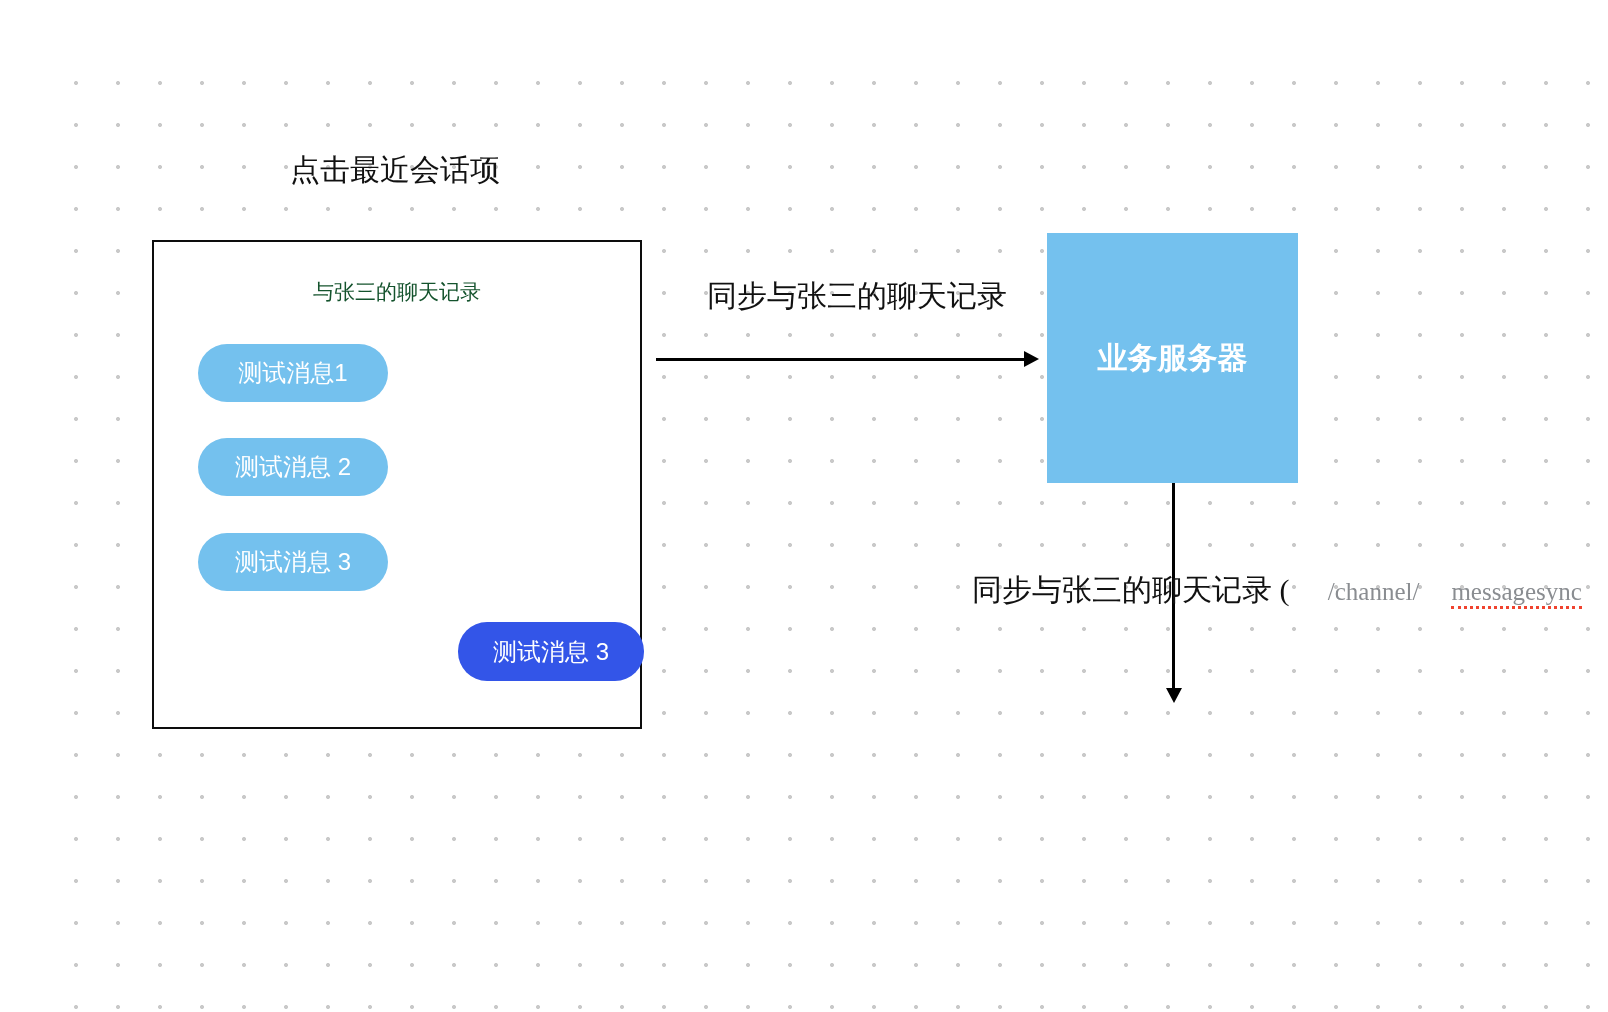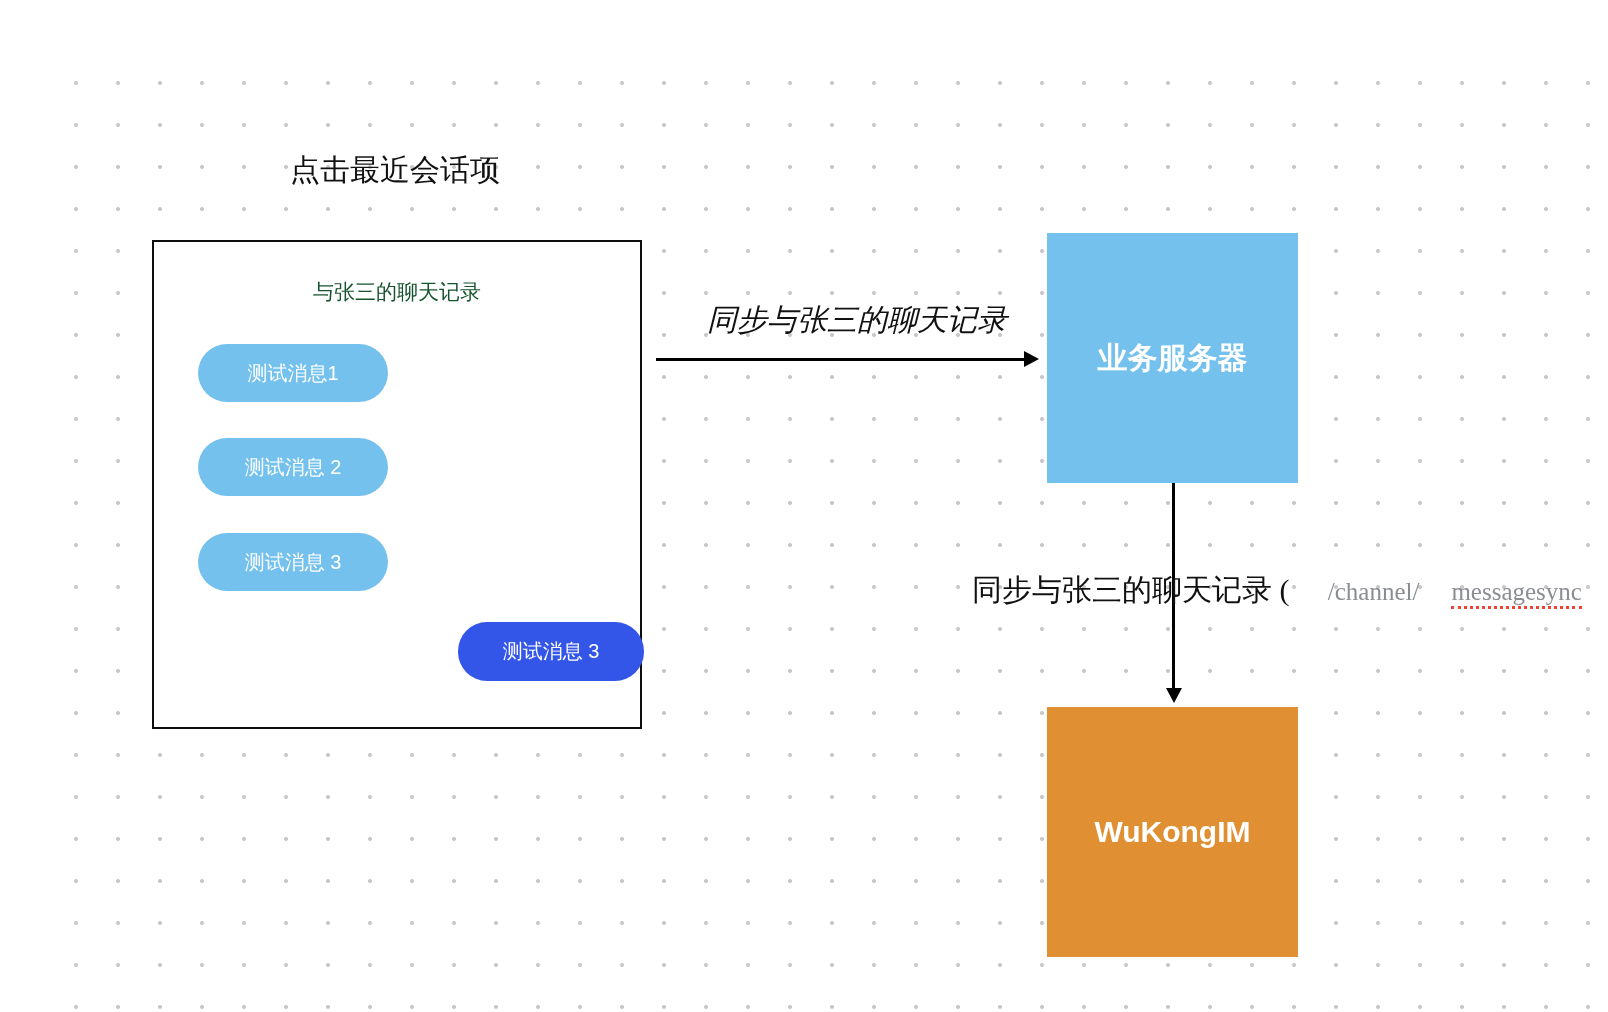--- a/index.html
+++ b/index.html
@@ -42,21 +42,21 @@
     white-space: nowrap;
   }
   .bubble {
     position: absolute;
     height: 58px;
     border-radius: 29px;
     display: flex;
     align-items: center;
     justify-content: center;
     color: #ffffff;
-    font-size: 20px;
+    font-size: 24px;
     font-weight: 500;
     white-space: nowrap;
   }
   .bubble-1 { left: 28px; top: 86px;  width: 190px; }
   .bubble-2 { left: 28px; top: 180px; width: 190px; }
   .bubble-3 { left: 28px; top: 275px; width: 190px; }
   .bubble-4 { left: 288px; top: 364px; width: 186px; height: 59px; }
 
   
   .node {
@@ -82,21 +82,21 @@
   }
   .v-arrow-line { left: 1108px; top: 419px; width: 3px; height: 206px; background: #000000; }
   .v-arrow-head {
     left: 1102px; top: 624px;
     width: 0; height: 0;
     border-top: 15px solid #000000;
     border-left: 8px solid transparent;
     border-right: 8px solid transparent;
   }
 
-  .edge-label-1 { left: 643px; top: 236px; font-style: italic; }
+  .edge-label-1 { left: 643px; top: 212px; }
   .edge-label-2 { left: 892px; top: 506px; font-family: Liberation Serif, serif; }
   .path-text {
     color: #8a8d91;
     font-size: 25px;
   }
   .path-underlined {
     border-bottom: 3px dotted #f0432f;
     padding-bottom: 1px;
   }
 </style>
@@ -124,15 +124,14 @@
   <div class="abs free-label edge-label-1">同步与张三的聊天记录</div>
 
   <div class="abs node node-server" style="background-color: rgb(116, 193, 238); text-align: right;">业务服务器</div>
 
   <div class="abs v-arrow-line"></div>
   <div class="abs v-arrow-head"></div>
   <div class="abs free-label edge-label-2">
     <span>同步与张三的聊天记录 (</span><span class="path-text" style="color: rgb(138, 141, 145);"> /channel/</span><span class="path-text path-underlined" style="color: rgb(138, 141, 145);">messagesync</span><span>)</span>
   </div>
 
-  <div class="abs node node-wukong" style="background-color: rgb(224, 143, 50);">WuKongIM</div>
 
 </div>
 
 </body></html>

